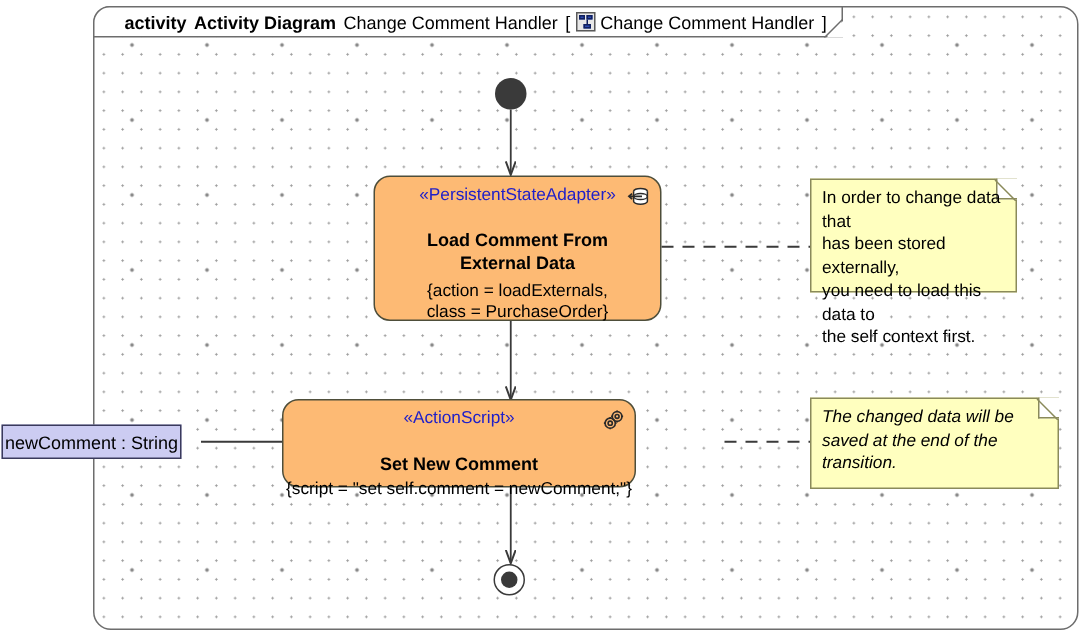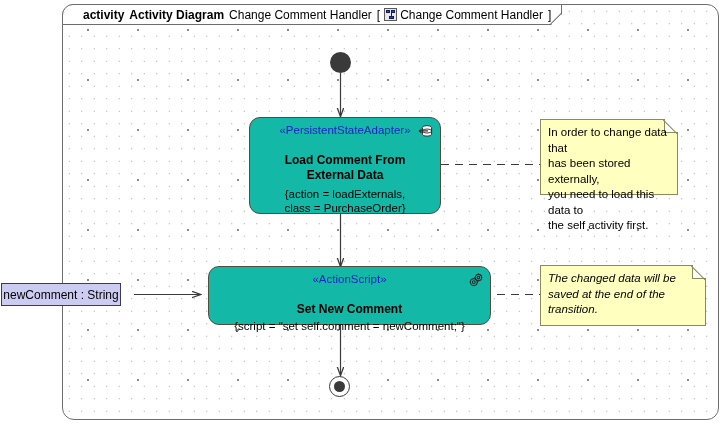--- a/index.html
+++ b/index.html
@@ -133,21 +133,21 @@
     left: 0; top: 0;
     width: 724px; height: 424px;
     pointer-events: none;
     z-index: 2;
   }
 
   
   .action-node {
     position: absolute;
     box-sizing: border-box;
-    background: #14b8a6;
+    background: #fdba74;
     border: 1px solid #4e4e3a;
     border-radius: 11px;
     z-index: 3;
     text-align: center;
     color: #000000;
   }
   .stereo {
     color: #2020c8;
     font-size: 11.5px;
     line-height: 14px;
@@ -328,21 +328,21 @@
 
     <svg class="node-icon" viewBox="0 0 16 16">
       <ellipse cx="9" cy="4.6" rx="4.6" ry="2" fill="#ffffff" stroke="#2a2a2a" stroke-width="1"></ellipse>
       <path d="M4.4,4.6 L4.4,11.2 A4.6,2 0 0 0 13.6,11.2 L13.6,4.6" fill="#ffffff" stroke="#2a2a2a" stroke-width="1"></path>
       <ellipse cx="9" cy="8" rx="4.6" ry="2" fill="none" stroke="#2a2a2a" stroke-width="0.9"></ellipse>
       <path d="M10,7.9 L1.6,7.9" stroke="#2a2a2a" stroke-width="1.2" fill="none"></path>
       <path d="M3.4,6.1 L1.3,7.9 L3.4,9.7" stroke="#2a2a2a" stroke-width="1.2" fill="none"></path>
     </svg>
   </div>
 
-  <div class="action-node" style="left:208px; top:266px; width:283px; height:59px;">
+  <div class="action-node" style="left:188px; top:266px; width:236px; height:59px;">
     <div class="stereo">«ActionScript»</div>
     <div class="node-name">Set New Comment</div>
     <div class="node-body" style="margin-top:2px">{script = "set self.comment = newComment;"}</div>
 
     <svg class="node-icon" viewBox="0 0 16 16">
       <g fill="none" stroke="#2a2a2a" stroke-width="1.1">
         <circle cx="10.4" cy="5.6" r="3.2"></circle>
         <circle cx="10.4" cy="5.6" r="1.3"></circle>
         <circle cx="5.8" cy="10.1" r="3.4"></circle>
         <circle cx="5.8" cy="10.1" r="1.4"></circle>
@@ -365,21 +365,21 @@
   </div>
 
   <div class="note" style="left:540px; top:119px; width:138px; height:76px;">
     <div class="fold"></div>
     <div class="fold-diag">
         <i></i>
       </div>
     <div class="note-text">In order to change data that</div>
     <div class="note-text">has been stored externally,</div>
     <div class="note-text">you need to load this data to</div>
-    <div class="note-text">the self activity first.</div>
+    <div class="note-text">the self context first.</div>
   </div>
 
   <div class="note" style="left:540px; top:265px; width:166px; height:61px;font-style:italic;">
     <div class="fold"></div>
     <div class="fold-diag">
         <i></i>
       </div>
     <div class="note-text">The changed data will be</div>
     <div class="note-text">saved at the end of the</div>
     <div class="note-text">transition.</div>

